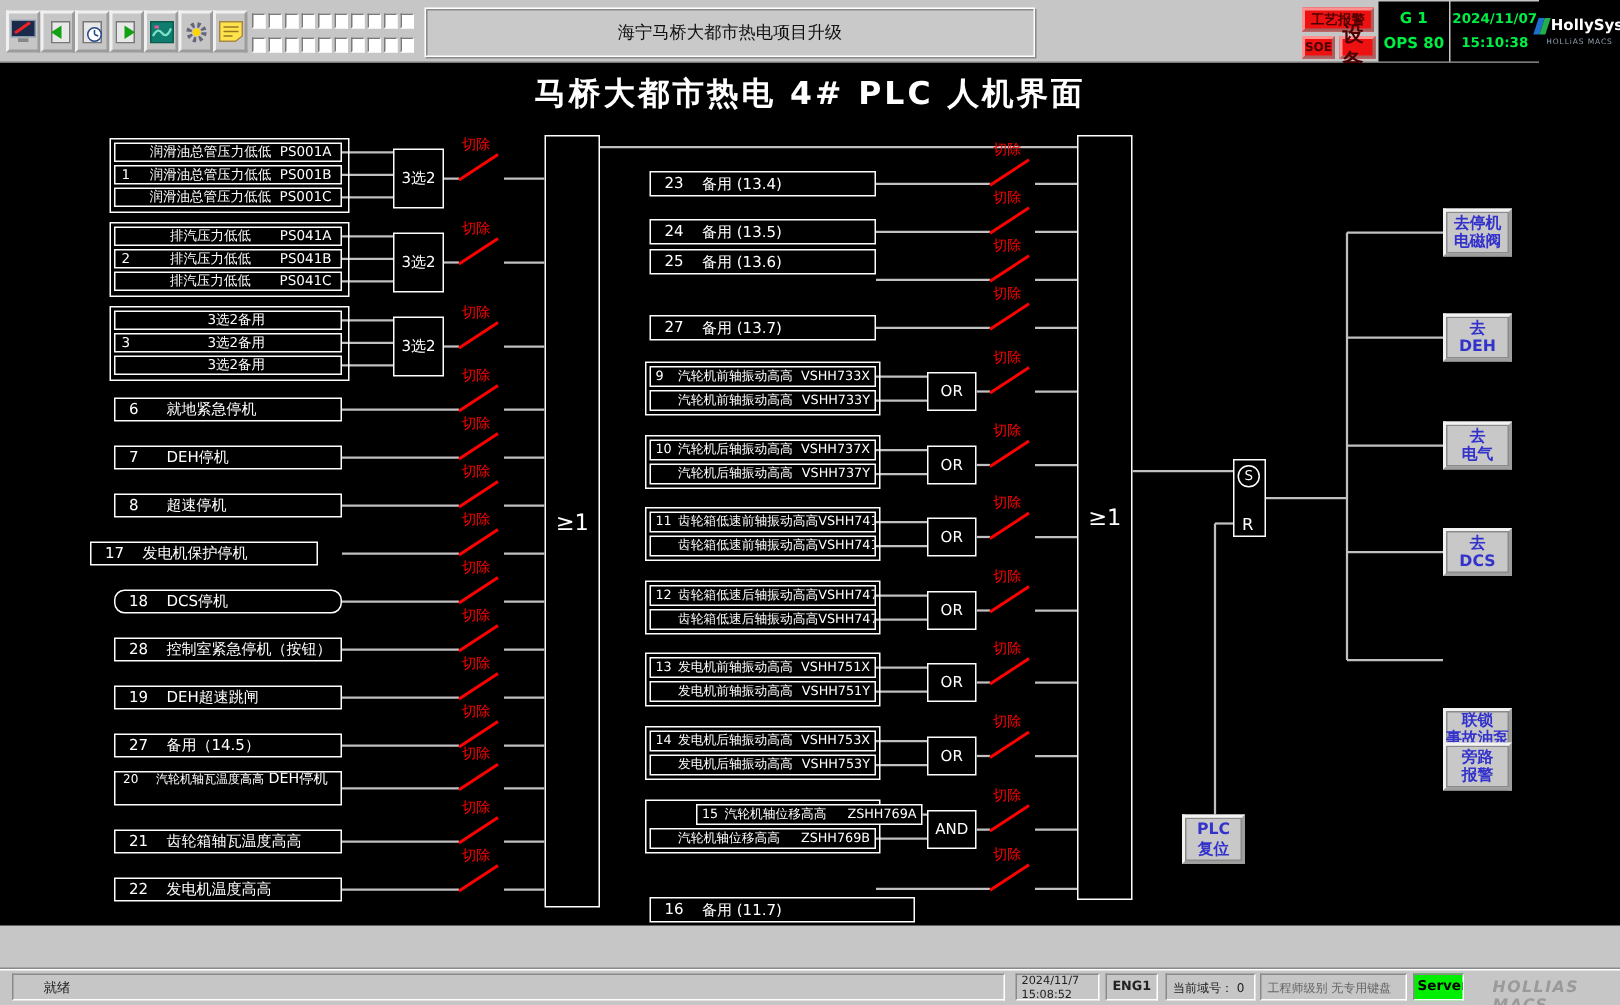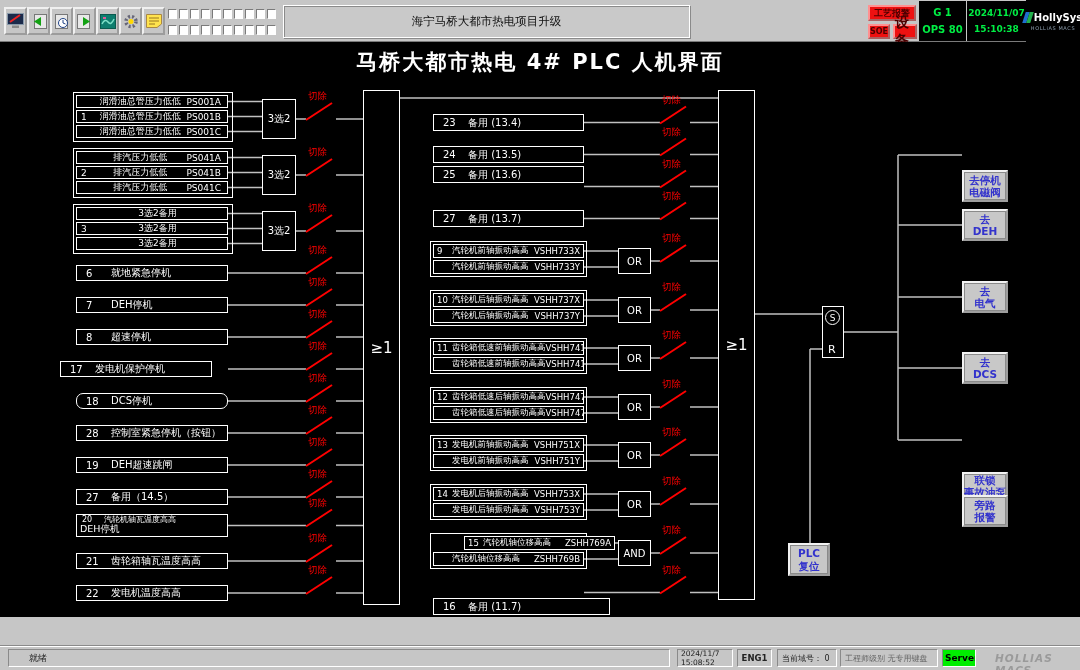--- a/index.html
+++ b/index.html
@@ -43,21 +43,21 @@
   .blk .num { flex:none; width:34px; padding-left:9px; }
   .blk .txt { flex:1; }
   .grow { font-size:9px; padding:0 6px 0 4px; }
   .grow .gnum { flex:none; width:13px; }
   .grow .gtxt { flex:1; text-align:center; }
   .grow .gcode { flex:none; }
   .prow { font-size:8.5px; padding:0 3px; }
   .prow .pnum { flex:none; width:15px; }
   .prow .ptxt { flex:1; }
   .prow .pcode { flex:none; }
-  .blk.two { flex-direction:column; align-items:stretch; justify-content:flex-start; }
+  .blk.two { flex-direction:row; align-items:stretch; justify-content:flex-start; }
   .blk.two .tlA { display:flex; font-size:8px; height:9px; line-height:9px; overflow:hidden; padding-left:5px; }
   .blk.two .tlA .n2 { width:22px; flex:none; }
   .blk.two .tlB { font-size:9.5px; line-height:10px; padding-left:3px; }
   .outer { position:absolute; border:1.5px solid #fff; }
   .gate { position:absolute; background:#000; border:1.5px solid #fff; color:#fff; display:flex;
           align-items:center; justify-content:center; font-size:10px; }
   .biggate { font-size:15px; }
   .srbox { position:absolute; border:1.5px solid #fff; background:#000; color:#fff; }
   .scirc { position:absolute; left:2px; top:3px; width:15px; height:15px; border:1.5px solid #fff;
            border-radius:50%; font-size:9px; display:flex; align-items:center; justify-content:center; }
@@ -536,21 +536,21 @@
       </div>
       <div class="gate" style="left: 618px; top: 498px; width: 33px; height: 26px;">AND</div>
       <div class="blk" style="left: 433px; top: 556px; width: 177px; height: 17px;">
         <span class="num">16</span>
         <span class="txt">备用 (11.7)</span>
       </div>
       <div class="srbox" style="left: 822px; top: 264px; width: 22px; height: 52px;">
         <span class="scirc">S</span>
         <span class="rlab">R</span>
       </div>
-      <div class="hbtn" style="left: 962px; top: 97px; width: 46px; height: 32px; margin-top: 31px;">
+      <div class="hbtn" style="left: 962px; top: 97px; width: 46px; height: 32px;">
         <span class="">去停机</span>
         <span class="">电磁阀</span>
       </div>
       <div class="hbtn" style="left: 962px; top: 167px; width: 46px; height: 32px;">
         <span class="">去</span>
         <span class="">DEH</span>
       </div>
       <div class="hbtn" style="left: 962px; top: 239px; width: 46px; height: 32px;">
         <span class="">去</span>
         <span class="">电气</span>

